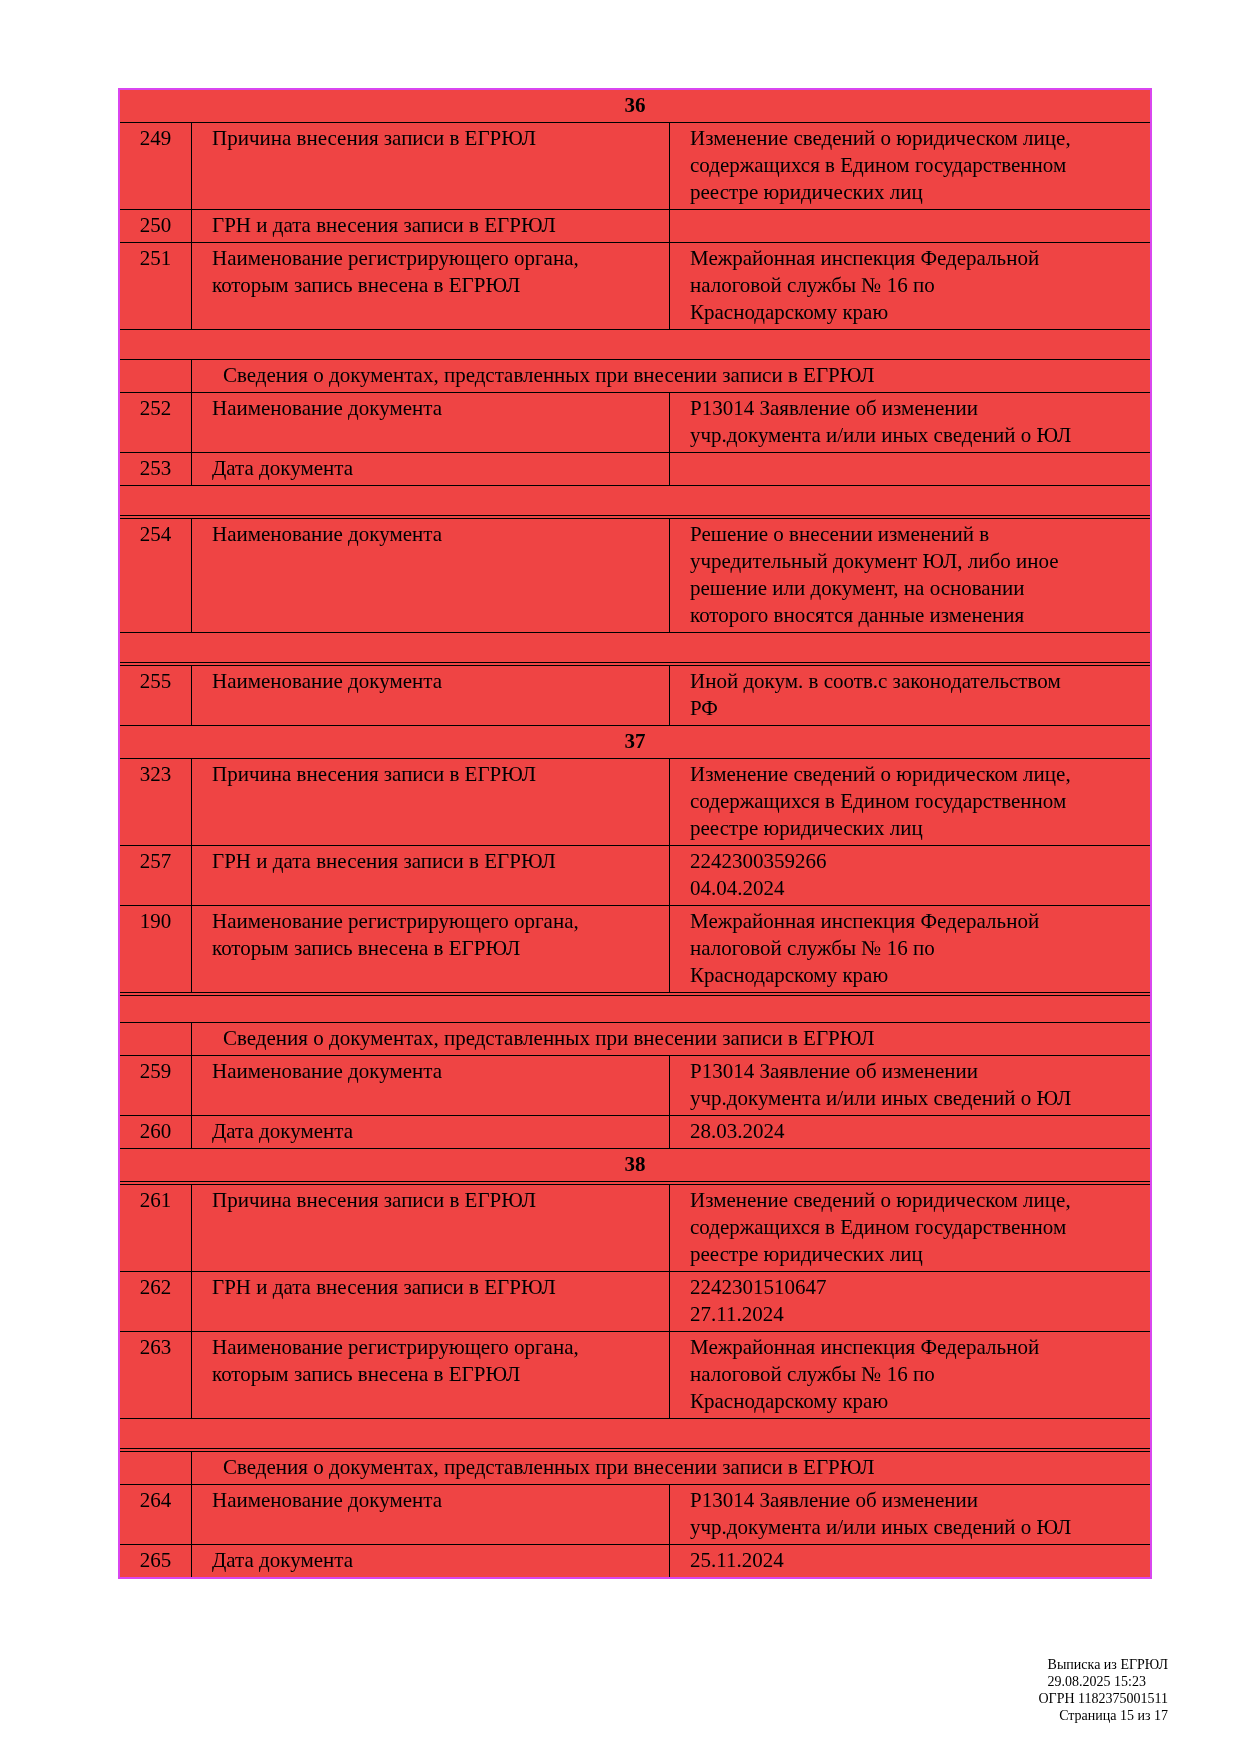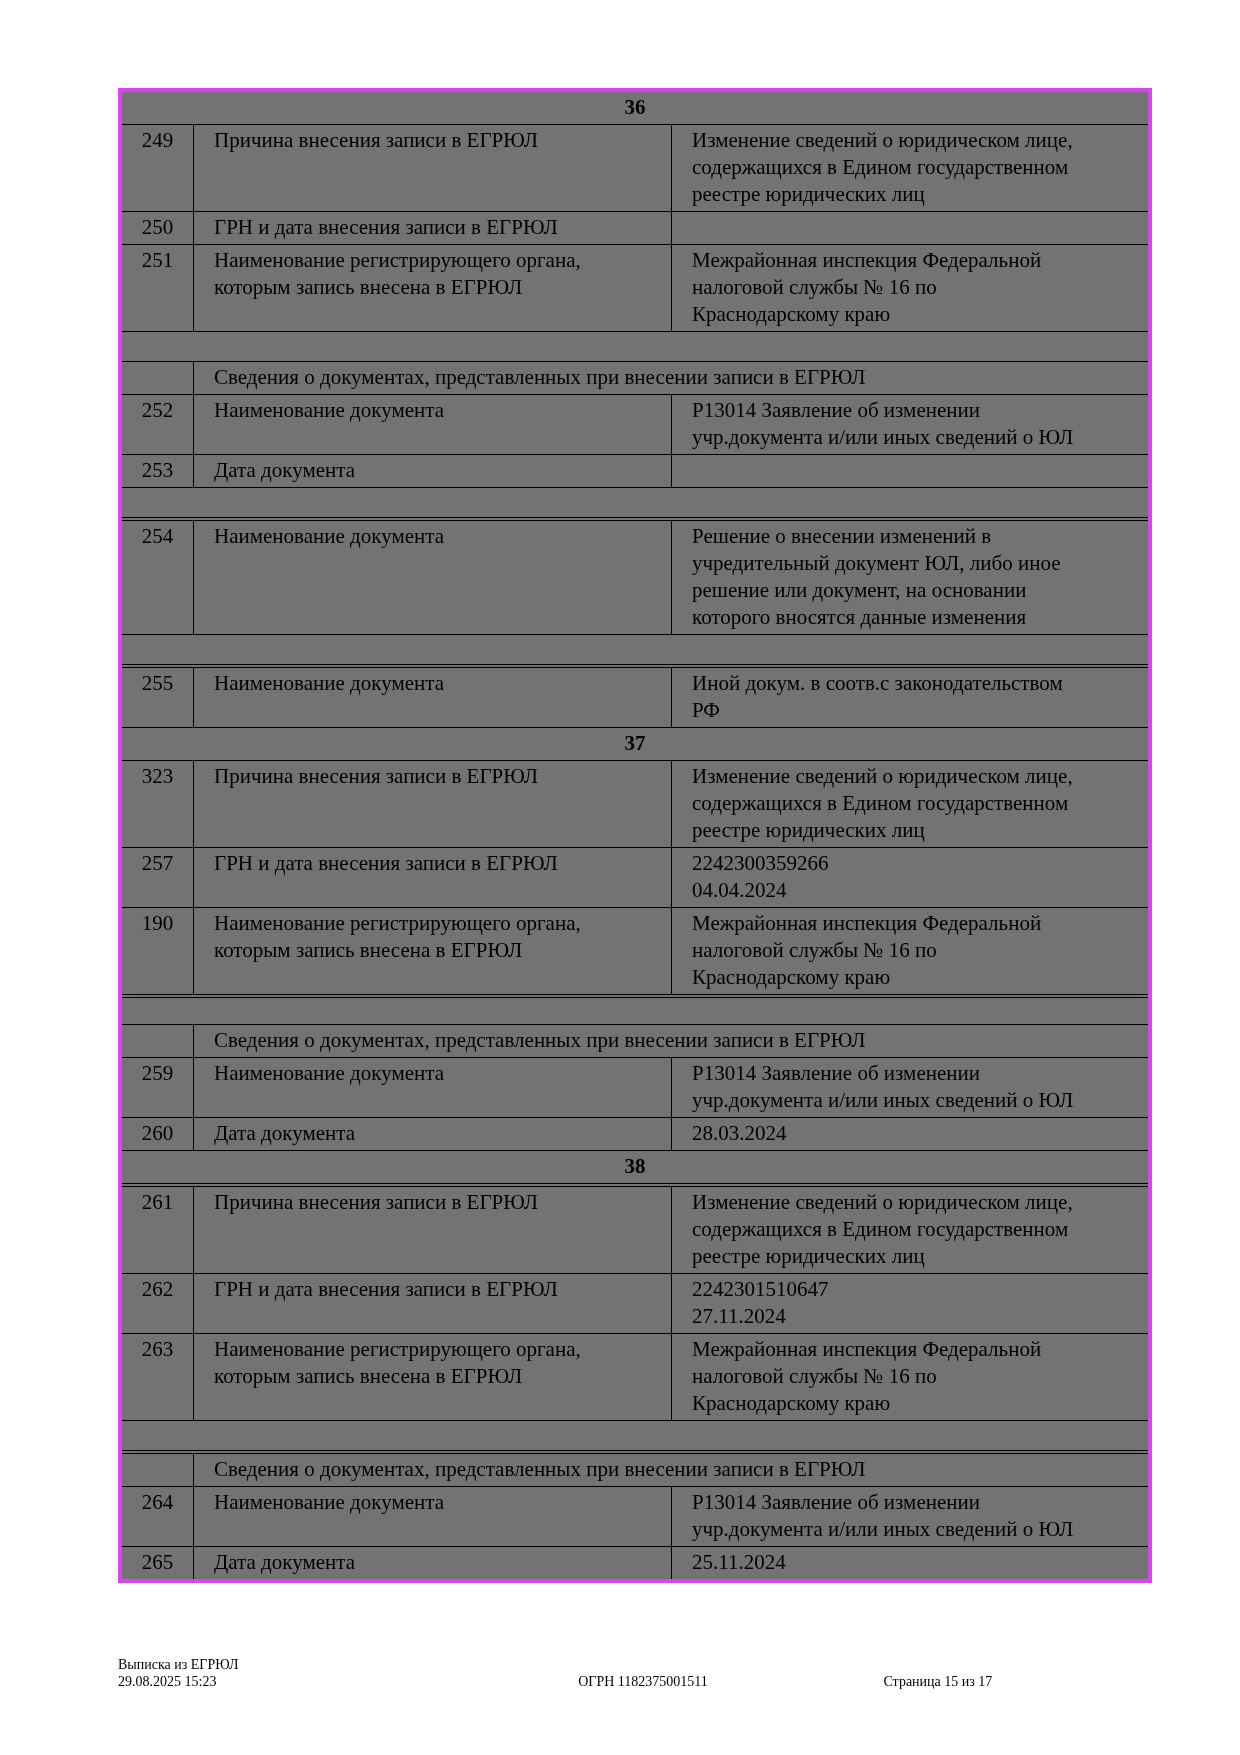--- a/index.html
+++ b/index.html
@@ -11,22 +11,22 @@
     color: #000;
     position: relative;
     overflow: hidden;
   }
   .page { position: relative; width: 1240px; height: 1755px; }
 
   .doc-table {
     position: absolute;
     left: 118px; top: 88px;
     width: 1034px;
-    border: 4px solid #d946ef;
-    background: #737373;
+    border: 2px solid #d946ef;
+    background: #ef4444;
   }
   .row { display: flex; border-top: 1px solid #000; align-items: stretch; }
   .row:first-child { border-top: none; }
   .row.dbl-top { border-top: 4px double #000; }
 
   .cell {
     font-size: 21px;
     line-height: 27px;
     padding: 2px 6px 3px 20px;
     white-space: pre-line;
@@ -43,30 +43,31 @@
   }
   .cell-value { flex: 1 1 auto; }
 
   .row-section { display: block; }
   .section-num {
     text-align: center;
     font-weight: bold;
     padding: 2px 0 3px 0;
   }
   .row-spacer { height: 30px; }
-  .cell-sub { flex: 1 1 auto; }
+  .cell-sub { flex: 1 1 auto; margin-left: 11px; }
 
   .footer {
     position: absolute;
     left: 118px; top: 1656px;
     width: 1050px;
     display: flex;
     align-items: flex-end;
     font-size: 14px;
     line-height: 17px;
+    flex-direction: column;
   }
   .footer-left  { flex: 1 1 0; text-align: left; }
   .footer-center{ flex: 0 0 auto; text-align: right; }
   .footer-right { flex: 1 1 0; text-align: center; }
 </style>
 </head>
 <body>
 
 <div class="page">
 

